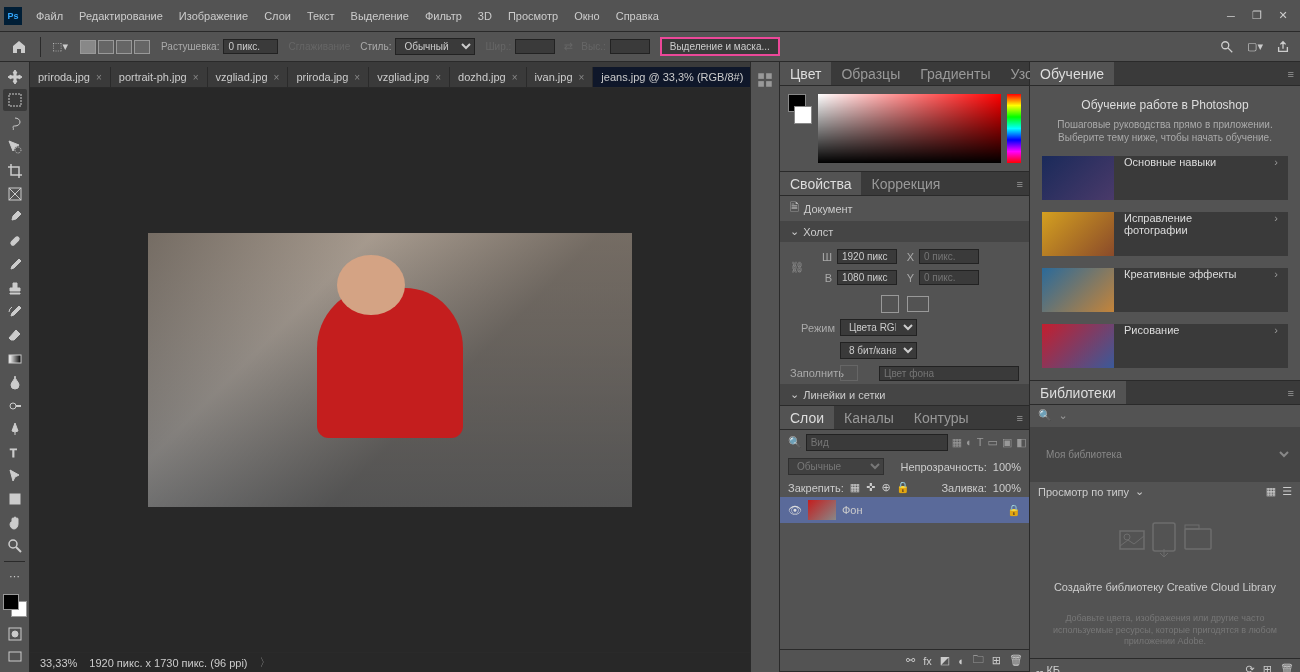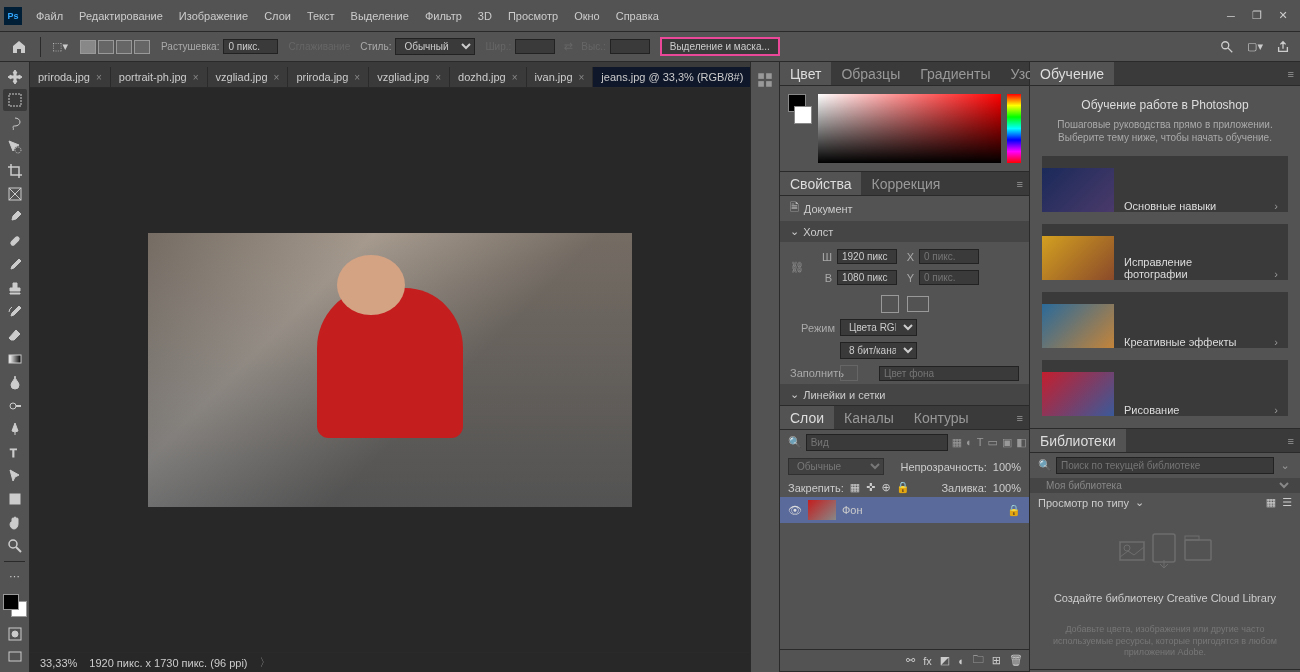--- a/index.html
+++ b/index.html
@@ -61,21 +61,21 @@
 .lopts{padding:3px 8px;display:flex;align-items:center;gap:6px;font-size:10px;color:#888}
 .lopts select{background:#3a3a3a;border:1px solid #222;padding:1px 4px;font-size:10px;color:#888}
 .lrow{display:flex;align-items:center;padding:3px 8px;gap:6px;background:#5a6a9a;height:26px}
 .lrow .eye{width:14px;color:#ddd}
 .lrow .thumb{width:28px;height:20px;background:linear-gradient(135deg,#c41e1e,#888)}
 .lfoot{height:22px;display:flex;align-items:center;justify-content:flex-end;padding:0 6px;gap:8px;color:#999;border-top:1px solid #2a2a2a}
 .lfoot span{cursor:pointer;font-size:11px}
 .learn{padding:12px;display:flex;flex-direction:column;gap:6px}
 .learn h3{font-size:12px;color:#ddd;text-align:center;font-weight:normal}
 .learn p{font-size:10px;color:#aaa;text-align:center;line-height:1.3}
-.tut{height:56px;background:#3a3a3a;display:flex;align-items:flex-end;cursor:pointer;margin-top:6px}
+.tut{height:44px;background:#3a3a3a;display:flex;align-items:flex-start;cursor:pointer;margin-top:6px}
 .tut .timg{width:72px;height:44px}
 .tut .timg.a{background:linear-gradient(135deg,#1a2a5a,#4a3a6a)}
 .tut .timg.b{background:linear-gradient(135deg,#d4a020,#8a4a2a)}
 .tut .timg.c{background:linear-gradient(135deg,#2a6a9a,#c4843a)}
 .tut .timg.d{background:linear-gradient(135deg,#c41e2e,#3a5a9a)}
 .tut .tlbl{flex:1;padding:0 10px;font-size:11px;color:#ddd}
 .tut .arr{padding:0 10px;color:#999}
 .lib{flex:1;display:flex;flex-direction:column}
 .lib-empty{flex:1;display:flex;flex-direction:column;align-items:center;justify-content:center;gap:20px;padding:10px}
 .lib-empty svg{opacity:.5}
@@ -508,24 +508,23 @@
       </div>
     </div>
 
     <div class="panel lib">
       <div class="ptabs">
         <div class="ptab active">Библиотеки</div>
         <div class="pmenu">≡</div>
       </div>
       <div class="lsearch">
         <span class="ic">🔍</span>
-        <input placeholder="Поиск по текущей библиотеке" style="">
         <span class="ic">⌄</span>
       </div>
-      <div class="lopts" style="background:#454545;padding:0 8px">
+      <div class="lopts" style="background:#454545;padding:20px 8px">
         <select style="flex:1;background:transparent;border:none"><option>Моя библиотека</option></select>
       </div>
       <div class="lopts">
         <span>Просмотр по типу</span>
           <span>⌄</span>
         <span style="flex:1"></span>
         <span class="ic">▦</span>
         <span class="ic">☰</span>
       </div>
       <div class="lib-empty">

